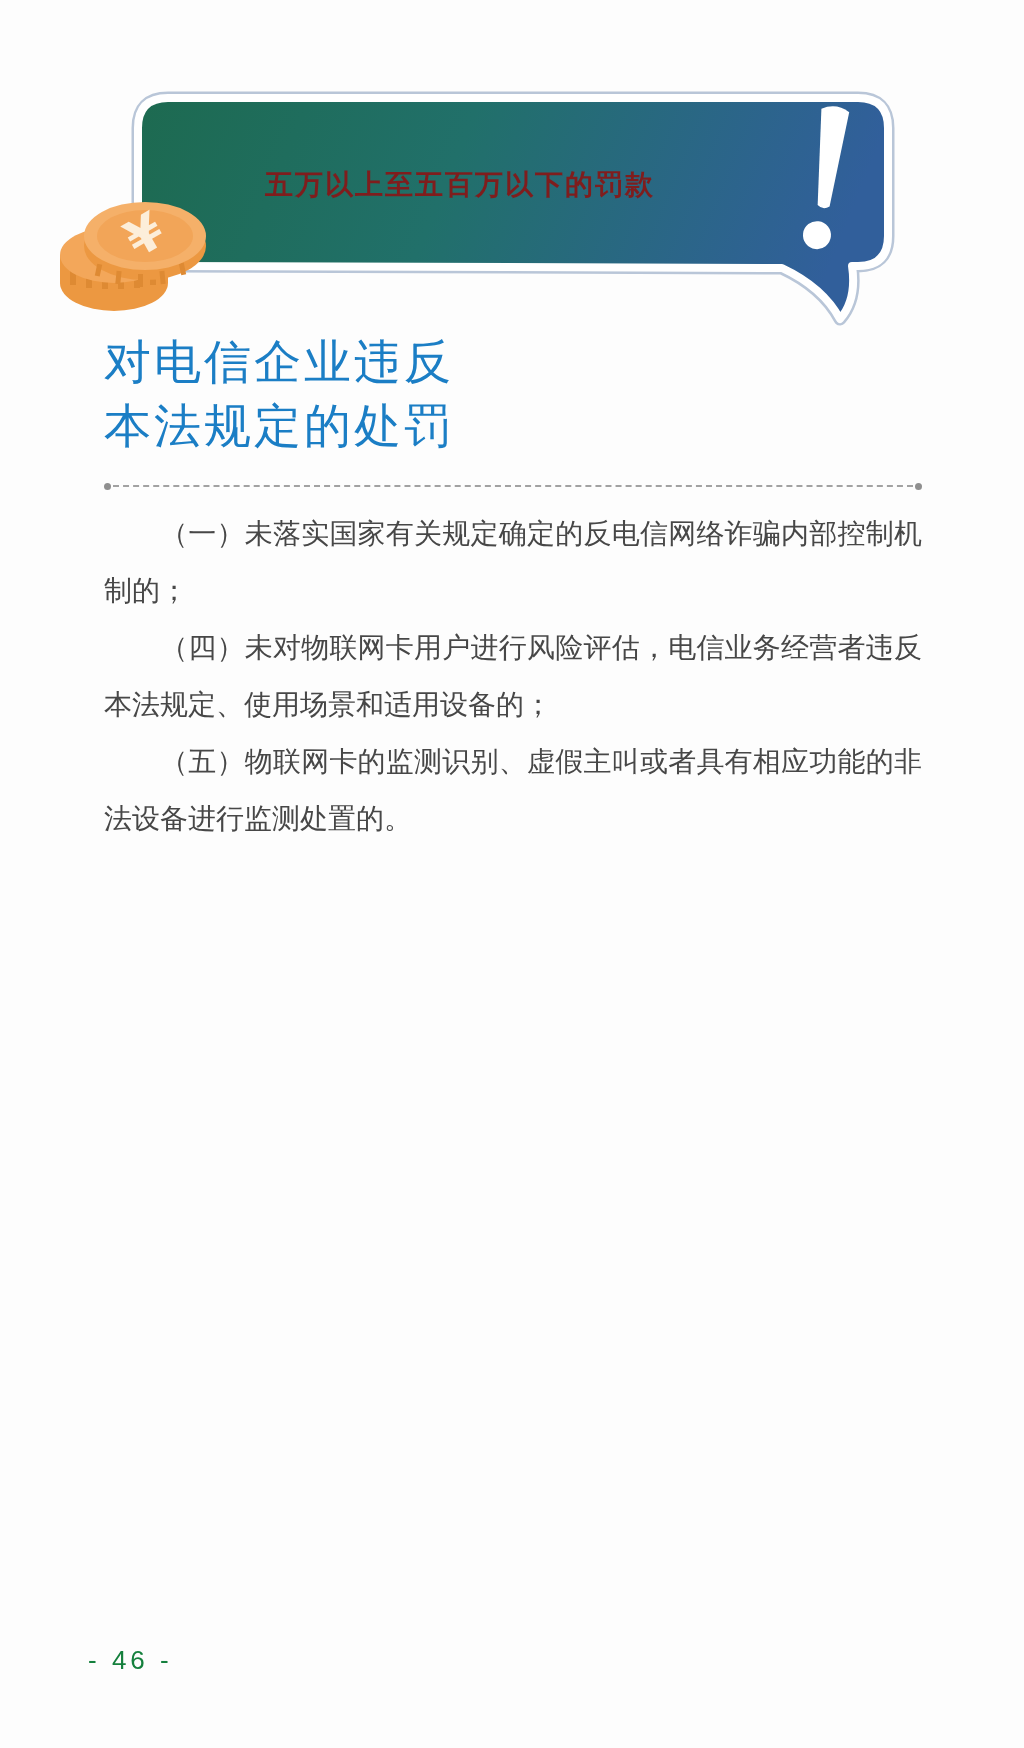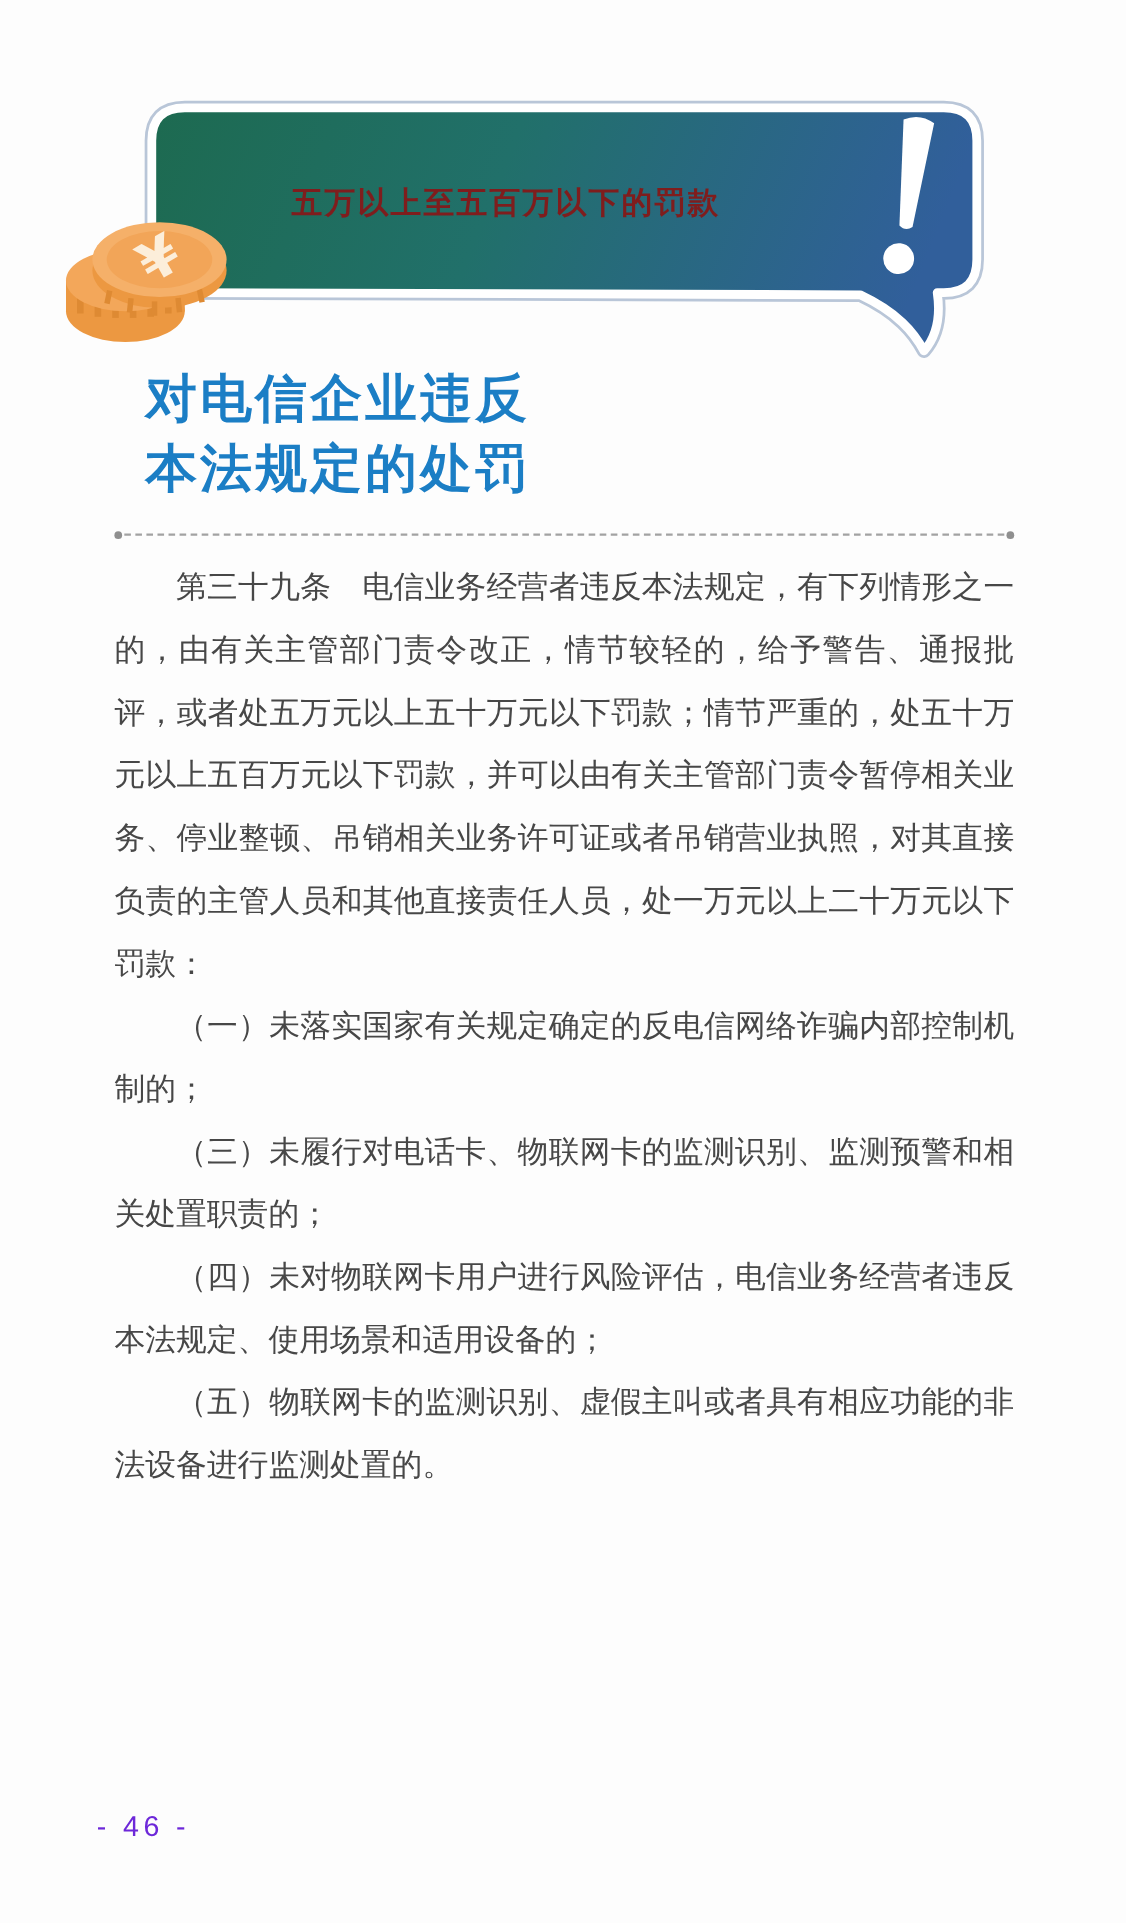--- a/index.html
+++ b/index.html
@@ -12,39 +12,38 @@
   .banner-svg { position:absolute; left:126px; top:86px; width:778px; height:248px; }
   .banner-text {
     position:absolute; left:150px; top:103px; width:620px; height:164px;
     display:flex; align-items:center; justify-content:center;
     color:#7f1d1d; font-size:28px; font-weight:bold; letter-spacing:2px;
     white-space:nowrap;
   }
   .coins-svg { position:absolute; left:56px; top:178px; width:152px; height:138px; }
   .heading {
     position:absolute; left:104px; top:330px; width:820px;
-    color:#1b7ec5; font-size:47px; font-weight:bold; line-height:64px;
+    color:#1b7ec5; font-size:47px; font-weight:normal; line-height:64px;
     letter-spacing:3px;
-    margin-left:28px;
   }
   .divider {
     position:absolute; left:104px; top:481px; width:818px; height:10px;
     display:flex; align-items:center;
   }
   .divider .dot { width:7px; height:7px; border-radius:50%; background:#8f8f8f; flex:0 0 auto; }
   .divider .dash-line { flex:1 1 auto; border-top:2px dashed #a2a2a2; margin:0 2px; height:0; }
   .article {
     position:absolute; left:104px; top:505px; width:818px;
     color:#474747; font-size:28px; line-height:57px;
     text-align:justify;
   }
   .article p { margin:0; text-indent:2em; }
   .page-number {
     position:absolute; left:88px; top:1645px;
-    color:#6d28d9; font-size:26px; letter-spacing:4px; white-space:nowrap;
+    color:#15803d; font-size:26px; letter-spacing:4px; white-space:nowrap;
   }
 </style>
 </head>
 <body>
 
 <svg class="banner-svg" viewBox="0 0 778 248" xmlns="http://www.w3.org/2000/svg" aria-hidden="true">
   <defs>
     <linearGradient id="bubbleGrad" x1="0" y1="0" x2="1" y2="0.12">
       <stop offset="0" stop-color="#1d6a50"></stop>
       <stop offset="0.45" stop-color="#21706a"></stop>
@@ -102,20 +101,18 @@
   <div>本法规定的处罚</div>
 </div>
 
 <div class="divider">
   <span class="dot"></span>
   <span class="dash-line"></span>
   <span class="dot"></span>
 </div>
 
 <div class="article">
-    <p>第三十九条　电信业务经营者违反本法规定，有下列情形之一的，由有关主管部门责令改正，情节较轻的，给予警告、通报批评，或者处五万元以上五十万元以下罚款；情节严重的，处五十万元以上五百万元以下罚款，并可以由有关主管部门责令暂停相关业务、停业整顿、吊销相关业务许可证或者吊销营业执照，对其直接负责的主管人员和其他直接责任人员，处一万元以上二十万元以下罚款：</p>
     <p>（一）未落实国家有关规定确定的反电信网络诈骗内部控制机制的；</p>
-    <p>（三）未履行对电话卡、物联网卡的监测识别、监测预警和相关处置职责的；</p>
     <p>（四）未对物联网卡用户进行风险评估，电信业务经营者违反本法规定、使用场景和适用设备的；</p>
     <p>（五）物联网卡的监测识别、虚假主叫或者具有相应功能的非法设备进行监测处置的。</p>
   </div>
 
 <div class="page-number">- 46 -</div>
 
 </body></html>

